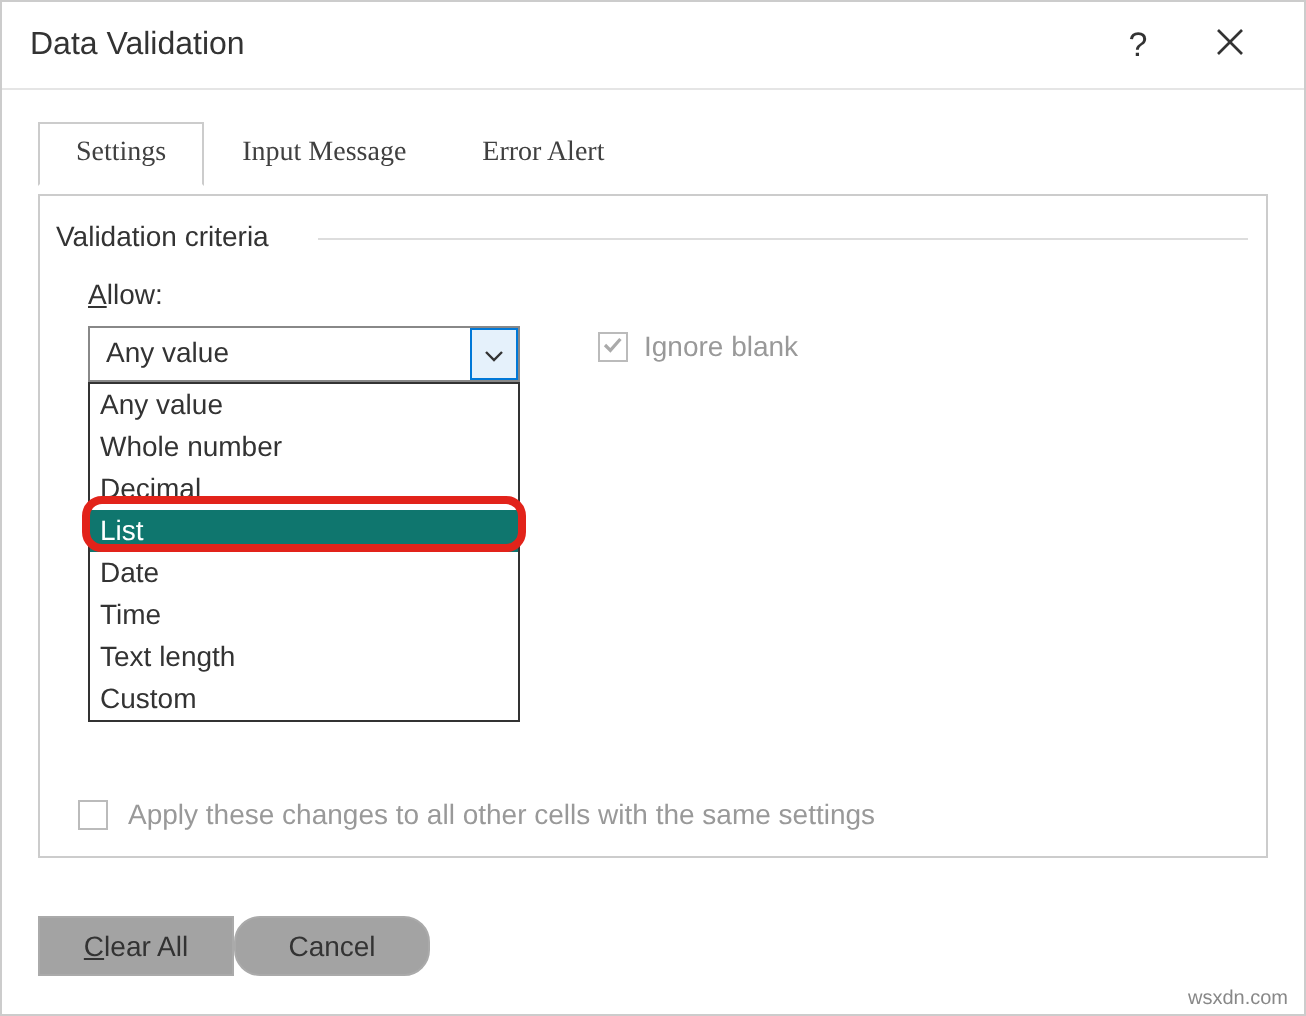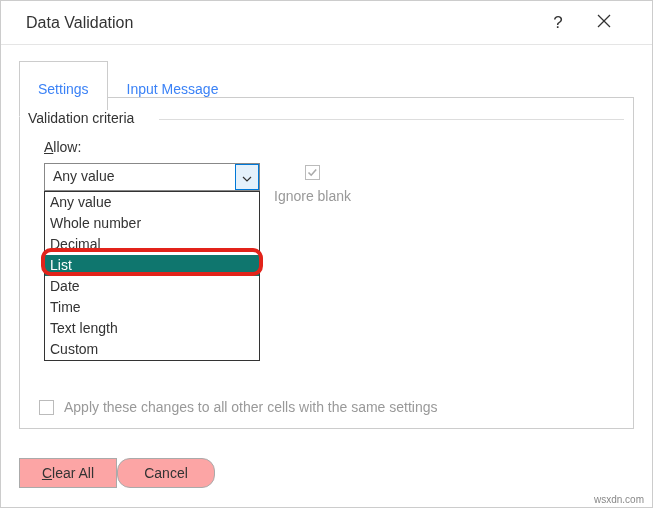--- a/index.html
+++ b/index.html
@@ -6,44 +6,45 @@
   body { margin: 0; background: #fff; }
   .dialog {
     width: 653px; height: 508px;
     border: 1px solid #ccc;
     background: #fff;
     position: relative;
   }
   .titlebar {
     height: 44px;
     display: flex; align-items: center;
-    padding: 0 25px;
+    padding: 0 14px;
     border-bottom: 1px solid #e5e5e5;
   }
   .titlebar .title { font-size: 16px; color: #333; flex: 1; }
   .titlebar .help-btn, .titlebar .close-btn {
     width: 46px; height: 44px;
     display: flex; align-items: center; justify-content: center;
     font-size: 17px; color: #333; cursor: pointer;
   }
   .titlebar .close-btn svg { width: 14px; height: 14px; }
 
   .tabs {
     display: flex;
     padding-left: 18px;
     margin-top: 16px;
     position: relative;
   }
   .tab {
-    padding: 19px 18px;
-    font-size: 14px;
-    color: #3b82f6;
+    padding: 7px 18px;
+    font-size: 14px;
+    color: #404040;
     border: 1px solid transparent;
     cursor: pointer;
     position: relative;
+    font-family: Liberation Serif, serif;
   }
   .tab.active {
     border: 1px solid #ccc;
     border-bottom: 1px solid #fff;
     background: #fff;
     z-index: 2;
   }
   .tab-panel-border {
     position: absolute;
     left: 18px; right: 18px;
@@ -100,26 +101,25 @@
     width: 24px;
     border-left: 1px solid #888;
     border: 1px solid #0078d7;
     background: #e5f1fb;
     display: flex; align-items: center; justify-content: center;
   }
   .combo .combo-btn svg { width: 10px; height: 6px; }
 
   .ignore-blank {
     position: absolute;
-    top: 68px; left: 255px;
+    top: 68px; left: 280px;
     display: flex; align-items: center;
     gap: 8px;
     color: #999;
     font-size: 14px;
-    flex-direction: column;
   }
   .ignore-blank .cb {
     width: 15px; height: 15px;
     border: 1px solid #bbb;
     background: #fff;
     display: flex; align-items: center; justify-content: center;
   }
   .ignore-blank .cb svg { width: 11px; height: 11px; }
 
   .listbox {
@@ -165,21 +165,21 @@
   .button-row {
     position: absolute;
     left: 18px; right: 18px; bottom: 18px;
     height: 32px;
     display: flex; align-items: center;
   }
   .btn {
     height: 30px;
     min-width: 98px;
     border: 1px solid #aaa;
-    background: #fca5a5;
+    background: #a3a3a3;
     font-size: 14px;
     color: #333;
     display: flex; align-items: center; justify-content: center;
     cursor: pointer;
   }
   .btn.clear { width: 98px; }
   .btn.ok { border: 1.5px solid #0078d7; margin-left: auto; margin-right: 18px; width: 98px; }
   .btn.cancel { width: 98px; border-radius: 13px; }
 
   .watermark {
@@ -204,20 +204,21 @@
             <line x1="1" y1="1" x2="13" y2="13" stroke="#333" stroke-width="1.3"></line>
             <line x1="13" y1="1" x2="1" y2="13" stroke="#333" stroke-width="1.3"></line>
           </svg>
       </span>
     </div>
   </div>
 
   <div class="tabs">
     <div class="tab active">Settings</div>
     <div class="tab">Input Message</div>
+    <div class="tab">Error Alert</div>
   </div>
 
   <div class="tab-panel-border"></div>
 
   <div class="panel">
     <div class="fieldset-label">Validation criteria</div>
     <div class="fieldset-line"></div>
 
     <div class="allow-label"><u>A</u><span>llow:</span></div>
 

